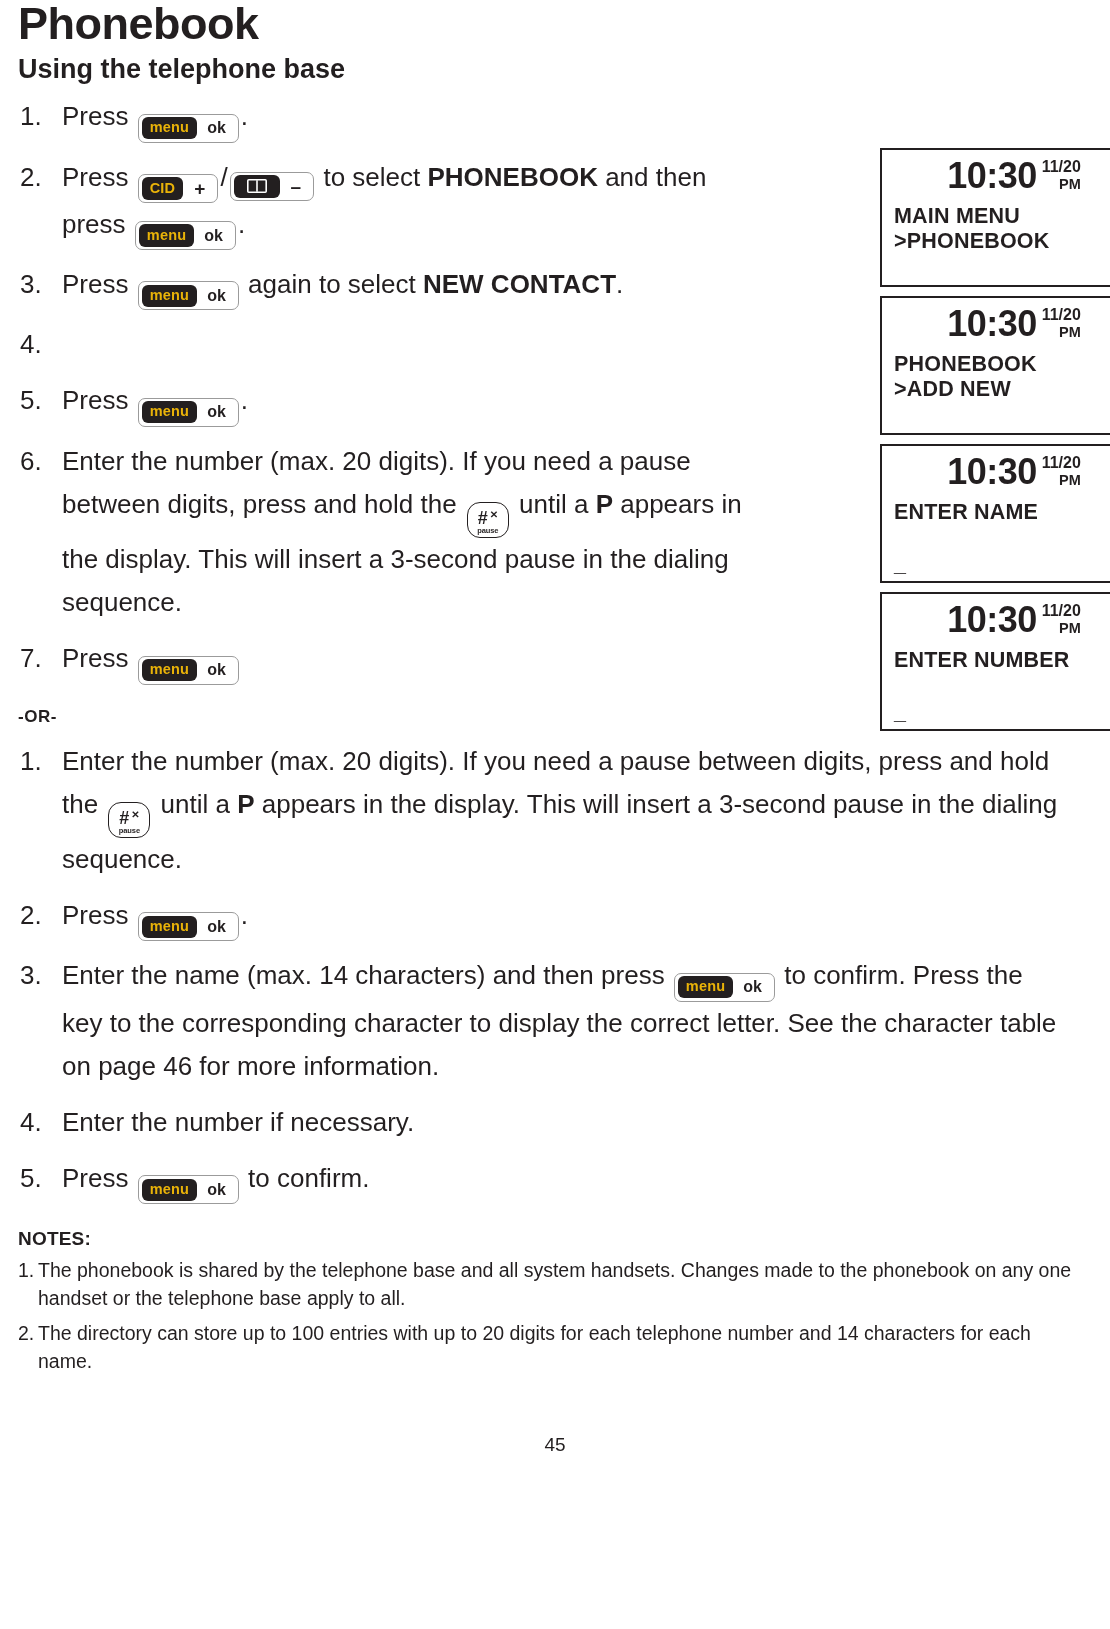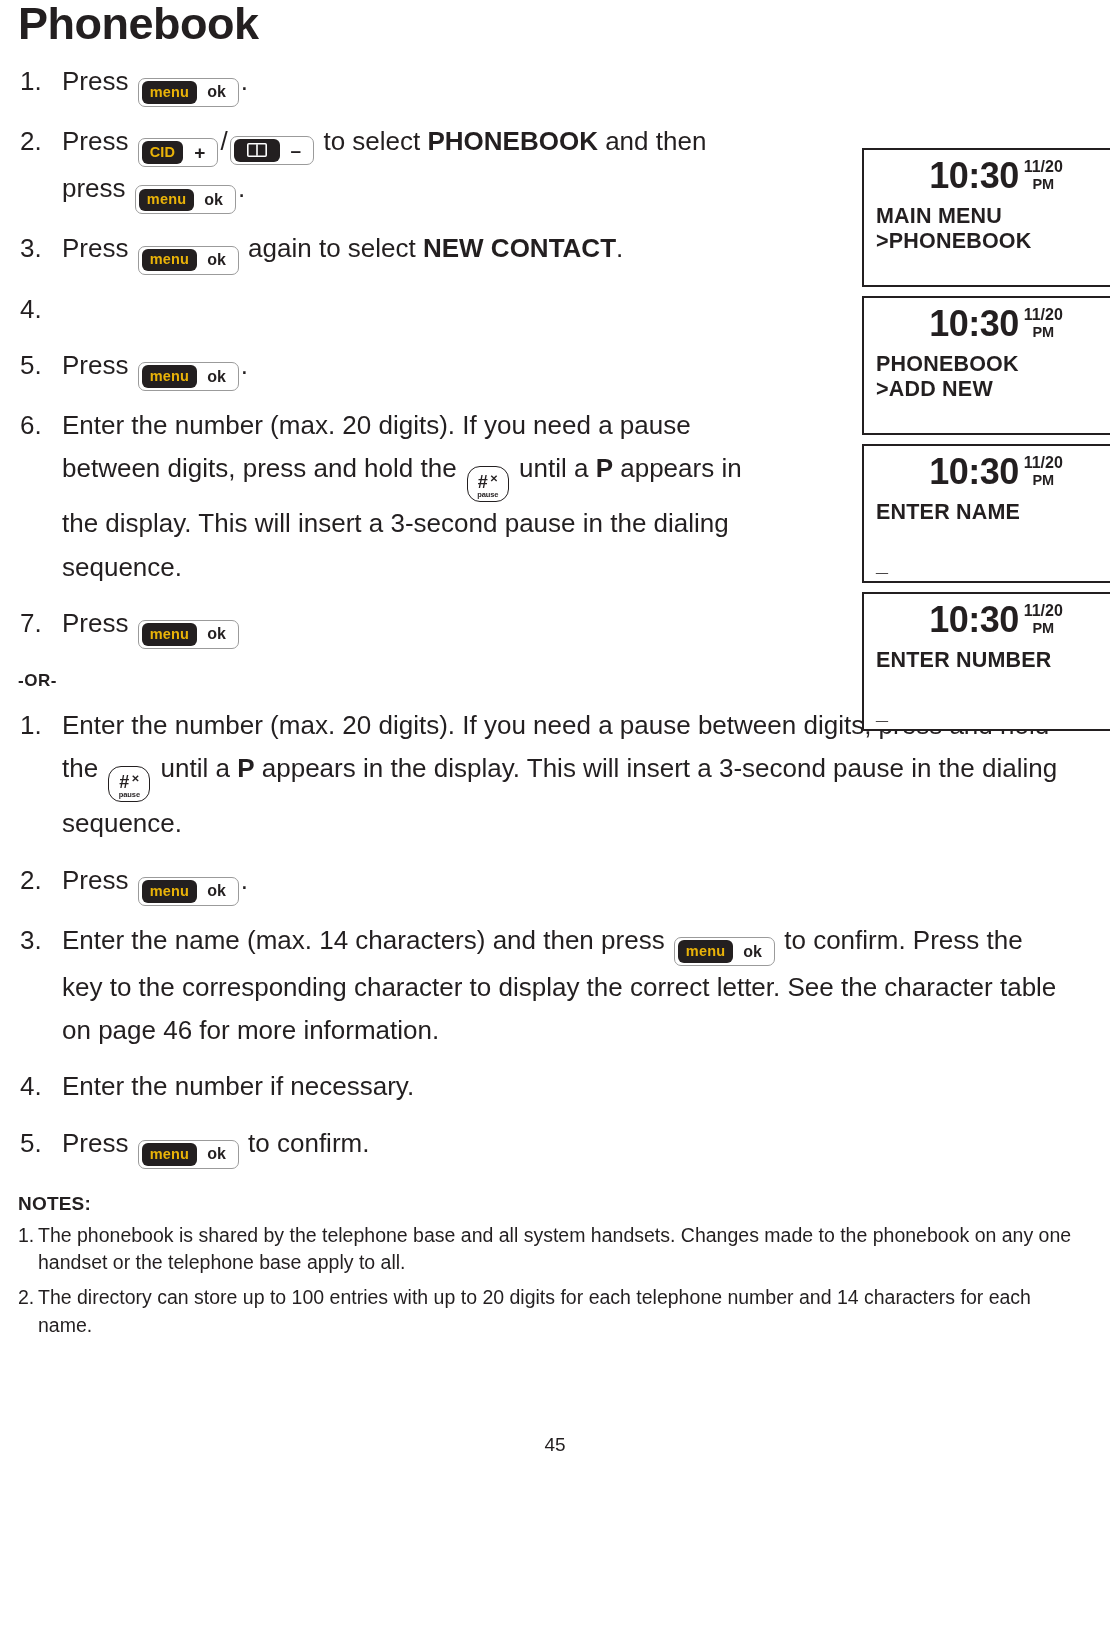--- a/index.html
+++ b/index.html
@@ -169,21 +169,21 @@
     font-size: 7.5px;
     font-weight: bold;
     letter-spacing: -0.1px;
     margin-top: 0px;
     line-height: 1;
   }
 
   
   .lcds {
     position: absolute;
-    left: 826px;
+    left: 844px;
     top: 148px;
     width: 262px;
     padding-left: 36px;
   }
   .lcd {
     border: 2.5px solid #231f20;
     background: #ffffff;
     width: 262px;
     height: 139px;
     padding: 8px 12px 6px 12px;
@@ -198,21 +198,21 @@
   }
   .lcd .clock {
     font-size: 36px;
     font-weight: bold;
     letter-spacing: -0.5px;
     line-height: 1;
   }
   .lcd .dtcol {
     display: flex;
     flex-direction: column;
-    align-items: center;
+    align-items: flex-end;
     margin-left: 5px;
     margin-top: 1px;
   }
   .lcd .date { font-size: 16px; font-weight: bold; line-height: 1.05; }
   .lcd .ampm { font-size: 14.5px; font-weight: bold; line-height: 1.05; margin-top: 1px;}
   .lcd .l1 {
     font-size: 21.5px;
     font-weight: bold;
     margin-top: 10px;
     letter-spacing: 0.2px;
@@ -232,20 +232,21 @@
     left: 12px;
     bottom: 4px;
   }
 </style>
 </head>
 <body>
 
 <div class="page">
 
   <h1 class="title">Phonebook</h1>
+  <h2 class="subtitle">Using the telephone base</h2>
 
   <div class="lcds">
 
     <div class="lcd">
       <div class="toprow">
         <span class="clock">10:30</span>
         <span class="dtcol">
           <span class="date">11/20</span>
           <span class="ampm">PM</span>
         </span>

